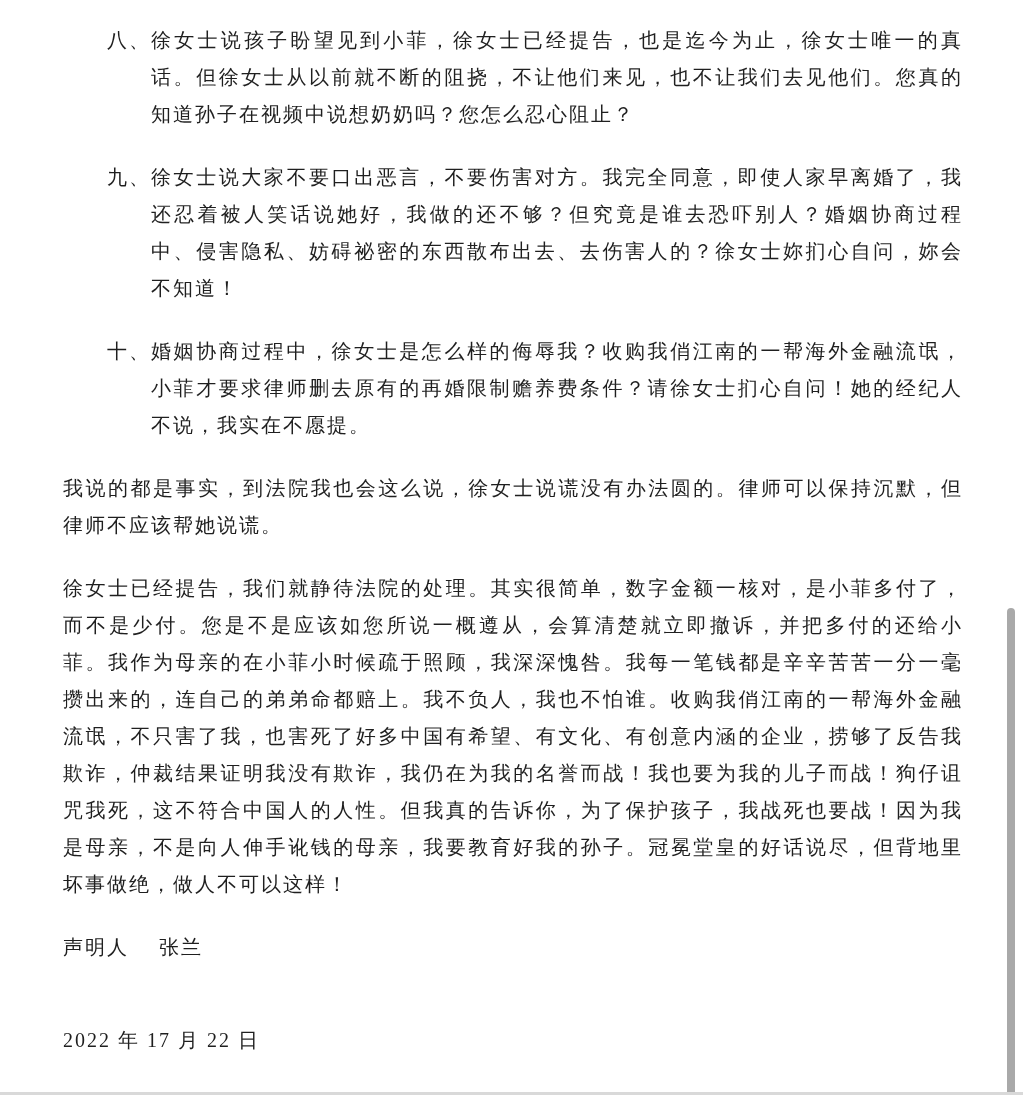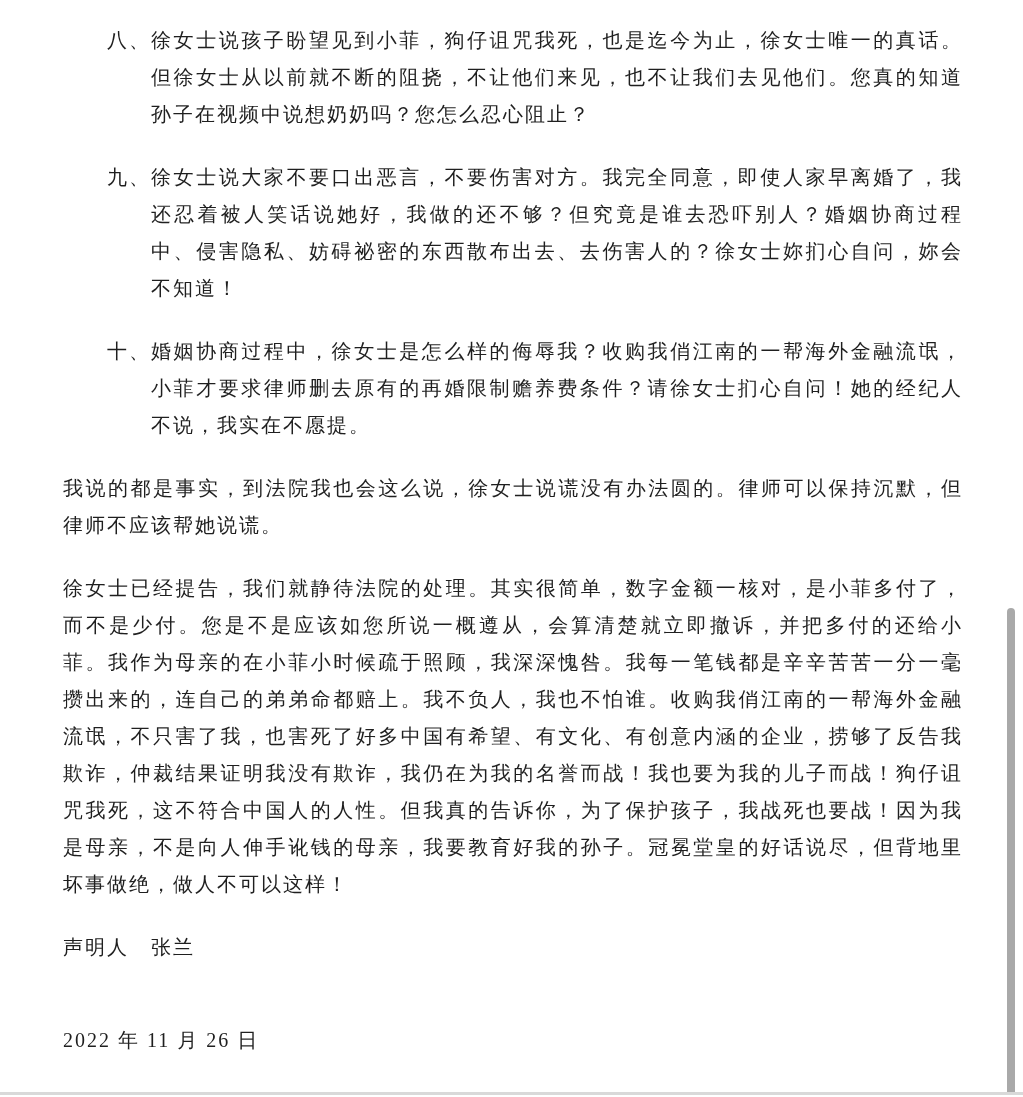--- a/index.html
+++ b/index.html
@@ -35,21 +35,21 @@
     flex: 1 1 auto;
     text-align: justify;
   }
   .body-para {
     margin: 0 0 26px 0;
   }
   .signature {
     margin: 0;
   }
   .sig-name {
-    margin-left: 22px;
+    margin-left: 30px;
   }
   .date-line {
     margin-top: 56px;
   }
   .scrollbar-thumb {
     position: absolute;
     top: 608px;
     right: 8px;
     width: 8px;
     height: 484px;
@@ -66,40 +66,40 @@
   }
 </style>
 </head>
 <body>
 
 <div class="page">
   <div class="content">
 
     <div class="num-para">
       <span class="num">八、</span>
-      <span class="ptext">徐女士说孩子盼望见到小菲，狗仔诅咒我死，也是迄今为止，徐女士唯一的真话。但徐女士从以前就不断的阻挠，不让他们来见，也不让我们去见他们。您真的知道孙子在视频中说想奶奶吗？您怎么忍心阻止？</span>
+      <span class="ptext">徐女士说孩子盼望见到小菲，徐女士已经提告，也是迄今为止，徐女士唯一的真话。但徐女士从以前就不断的阻挠，不让他们来见，也不让我们去见他们。您真的知道孙子在视频中说想奶奶吗？您怎么忍心阻止？</span>
     </div>
 
     <div class="num-para">
       <span class="num">九、</span>
       <span class="ptext">徐女士说大家不要口出恶言，不要伤害对方。我完全同意，即使人家早离婚了，我还忍着被人笑话说她好，我做的还不够？但究竟是谁去恐吓别人？婚姻协商过程中、侵害隐私、妨碍祕密的东西散布出去、去伤害人的？徐女士妳扪心自问，妳会不知道！</span>
     </div>
 
     <div class="num-para">
       <span class="num">十、</span>
       <span class="ptext">婚姻协商过程中，徐女士是怎么样的侮辱我？收购我俏江南的一帮海外金融流氓，小菲才要求律师删去原有的再婚限制赡养费条件？请徐女士扪心自问！她的经纪人不说，我实在不愿提。</span>
     </div>
 
     <p class="body-para">我说的都是事实，到法院我也会这么说，徐女士说谎没有办法圆的。律师可以保持沉默，但律师不应该帮她说谎。</p>
 
     <p class="body-para">徐女士已经提告，我们就静待法院的处理。其实很简单，数字金额一核对，是小菲多付了，而不是少付。您是不是应该如您所说一概遵从，会算清楚就立即撤诉，并把多付的还给小菲。我作为母亲的在小菲小时候疏于照顾，我深深愧咎。我每一笔钱都是辛辛苦苦一分一毫攒出来的，连自己的弟弟命都赔上。我不负人，我也不怕谁。收购我俏江南的一帮海外金融流氓，不只害了我，也害死了好多中国有希望、有文化、有创意内涵的企业，捞够了反告我欺诈，仲裁结果证明我没有欺诈，我仍在为我的名誉而战！我也要为我的儿子而战！狗仔诅咒我死，这不符合中国人的人性。但我真的告诉你，为了保护孩子，我战死也要战！因为我是母亲，不是向人伸手讹钱的母亲，我要教育好我的孙子。冠冕堂皇的好话说尽，但背地里坏事做绝，做人不可以这样！</p>
 
     <div class="signature">
       <span>声明人</span><span class="sig-name">张兰</span>
     </div>
 
-    <div class="date-line">2022 年 11 月 26 日</div>
+    <div class="date-line">2022 年 17 月 22 日</div>
 
   </div>
 
   <div class="scrollbar-thumb"></div>
   <div class="bottom-edge"></div>
 </div>
 
 </body></html>

